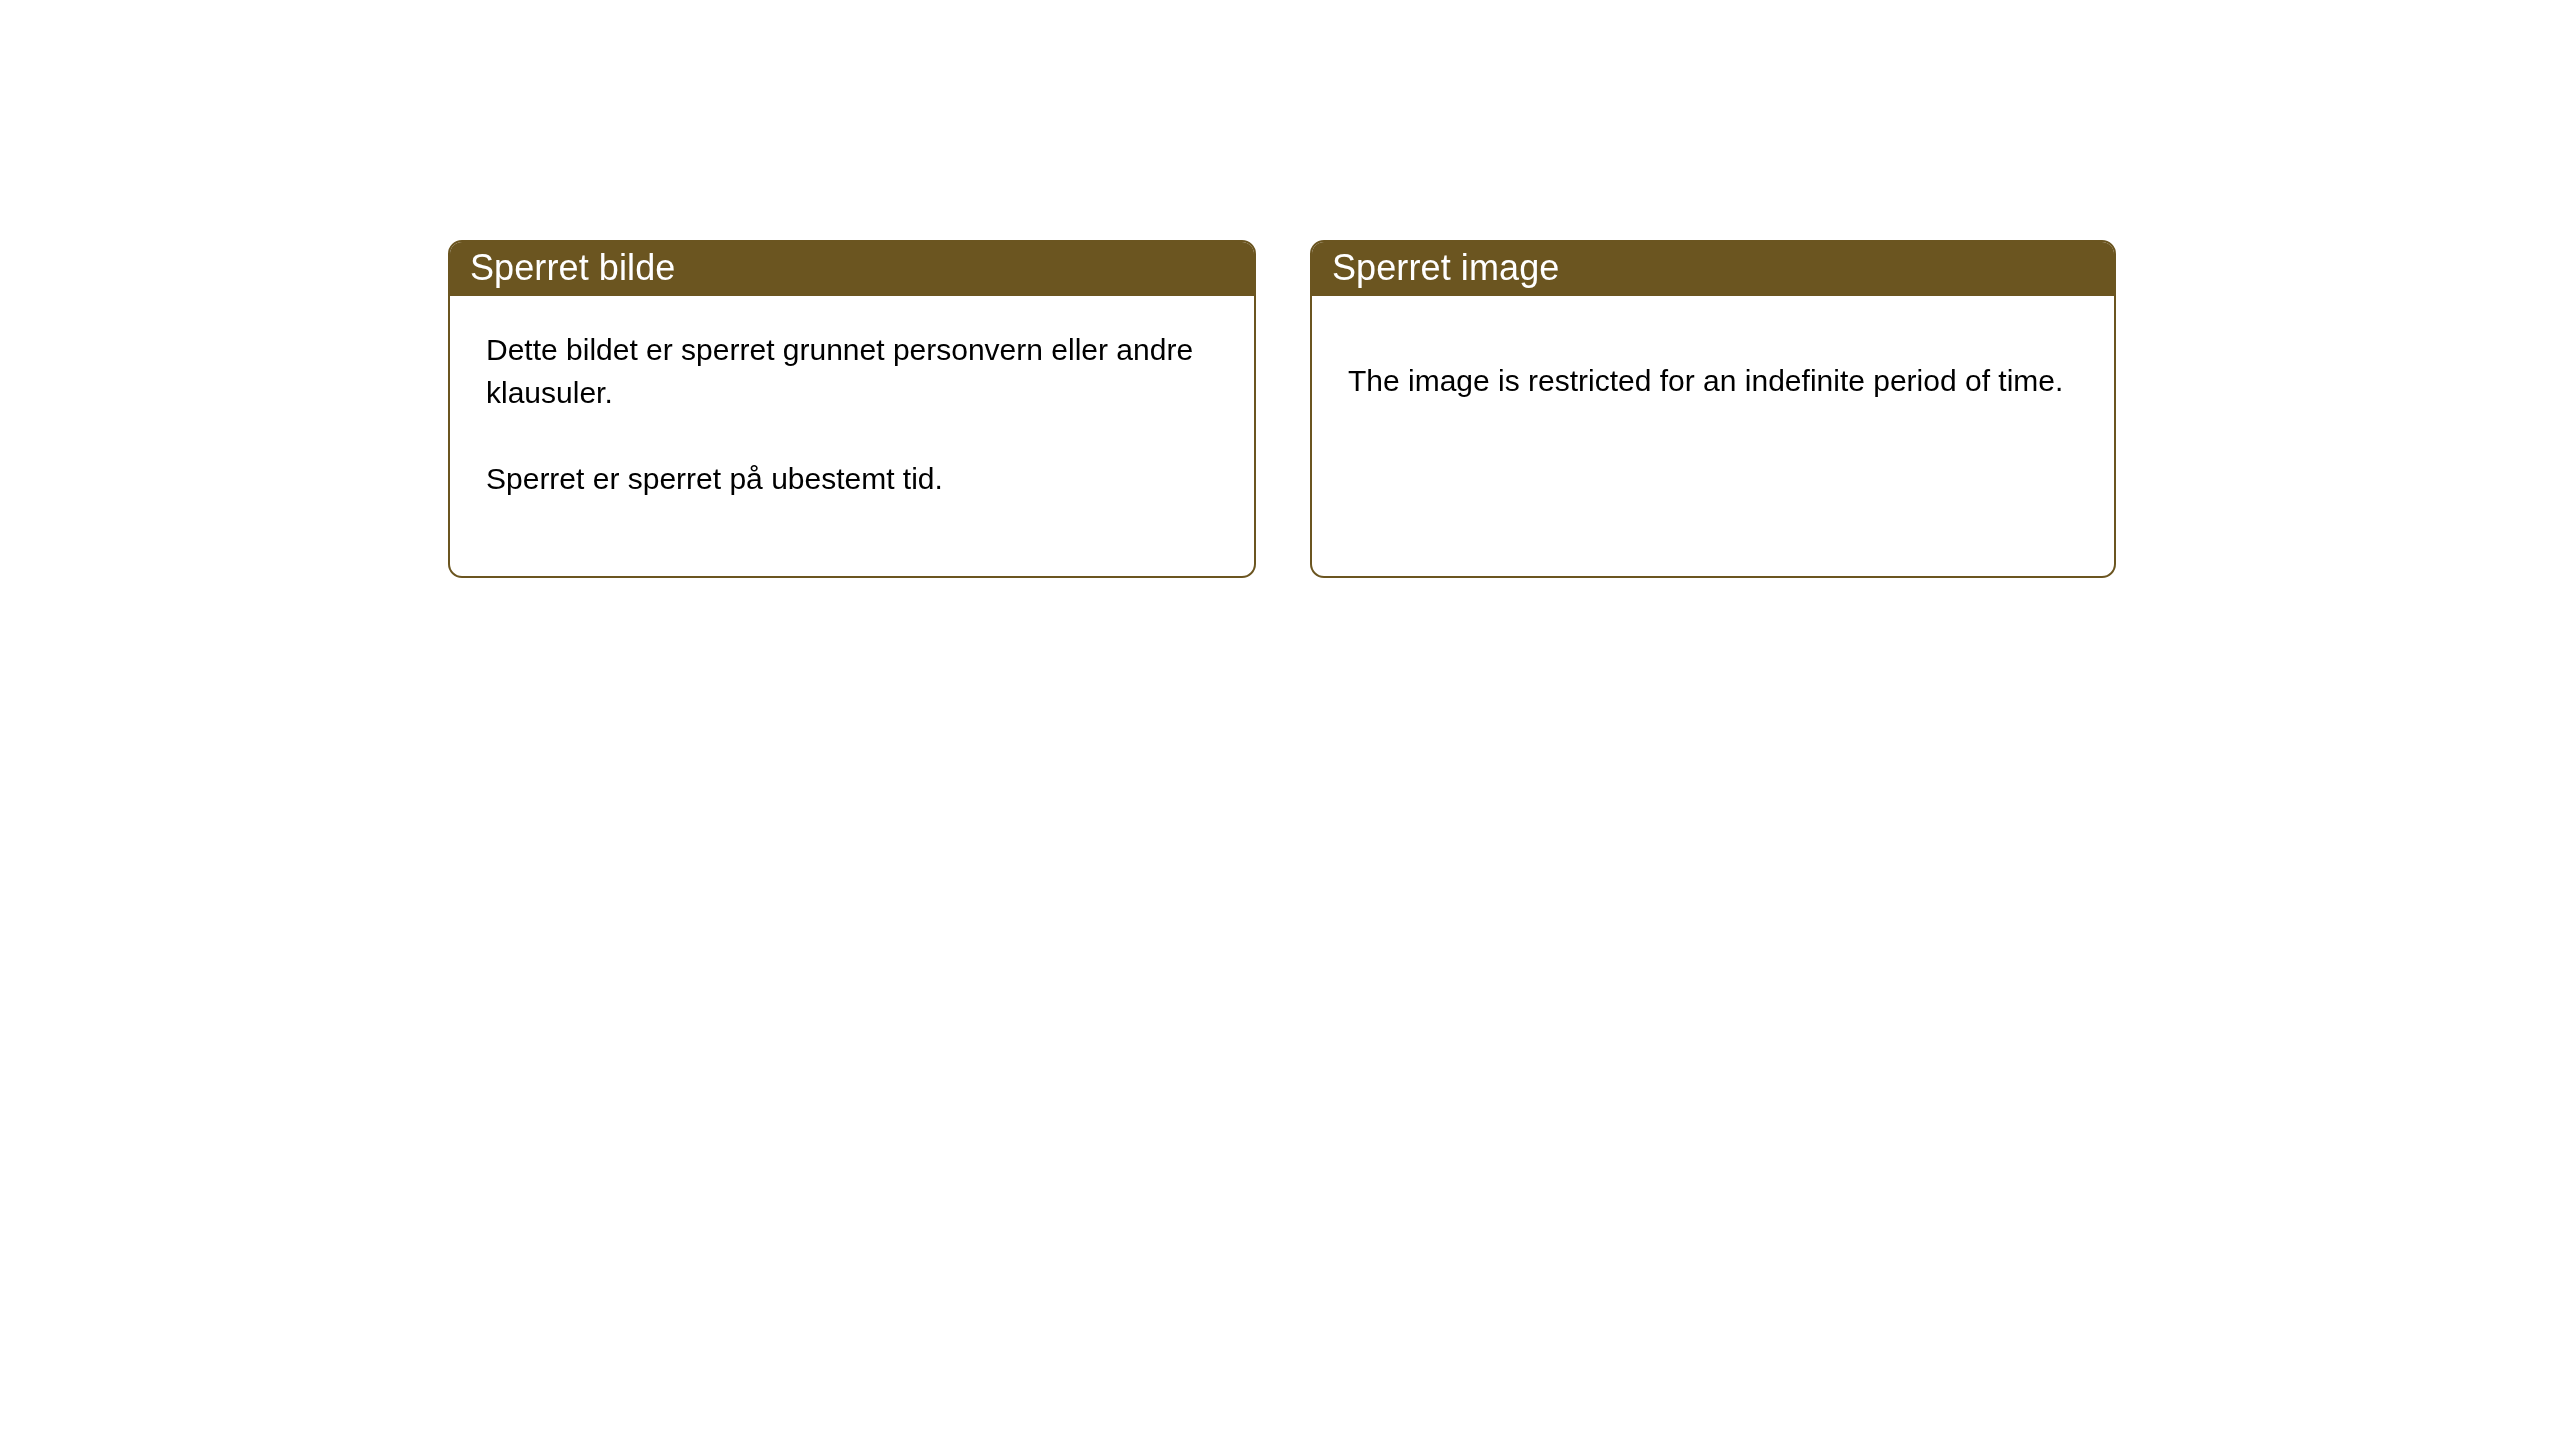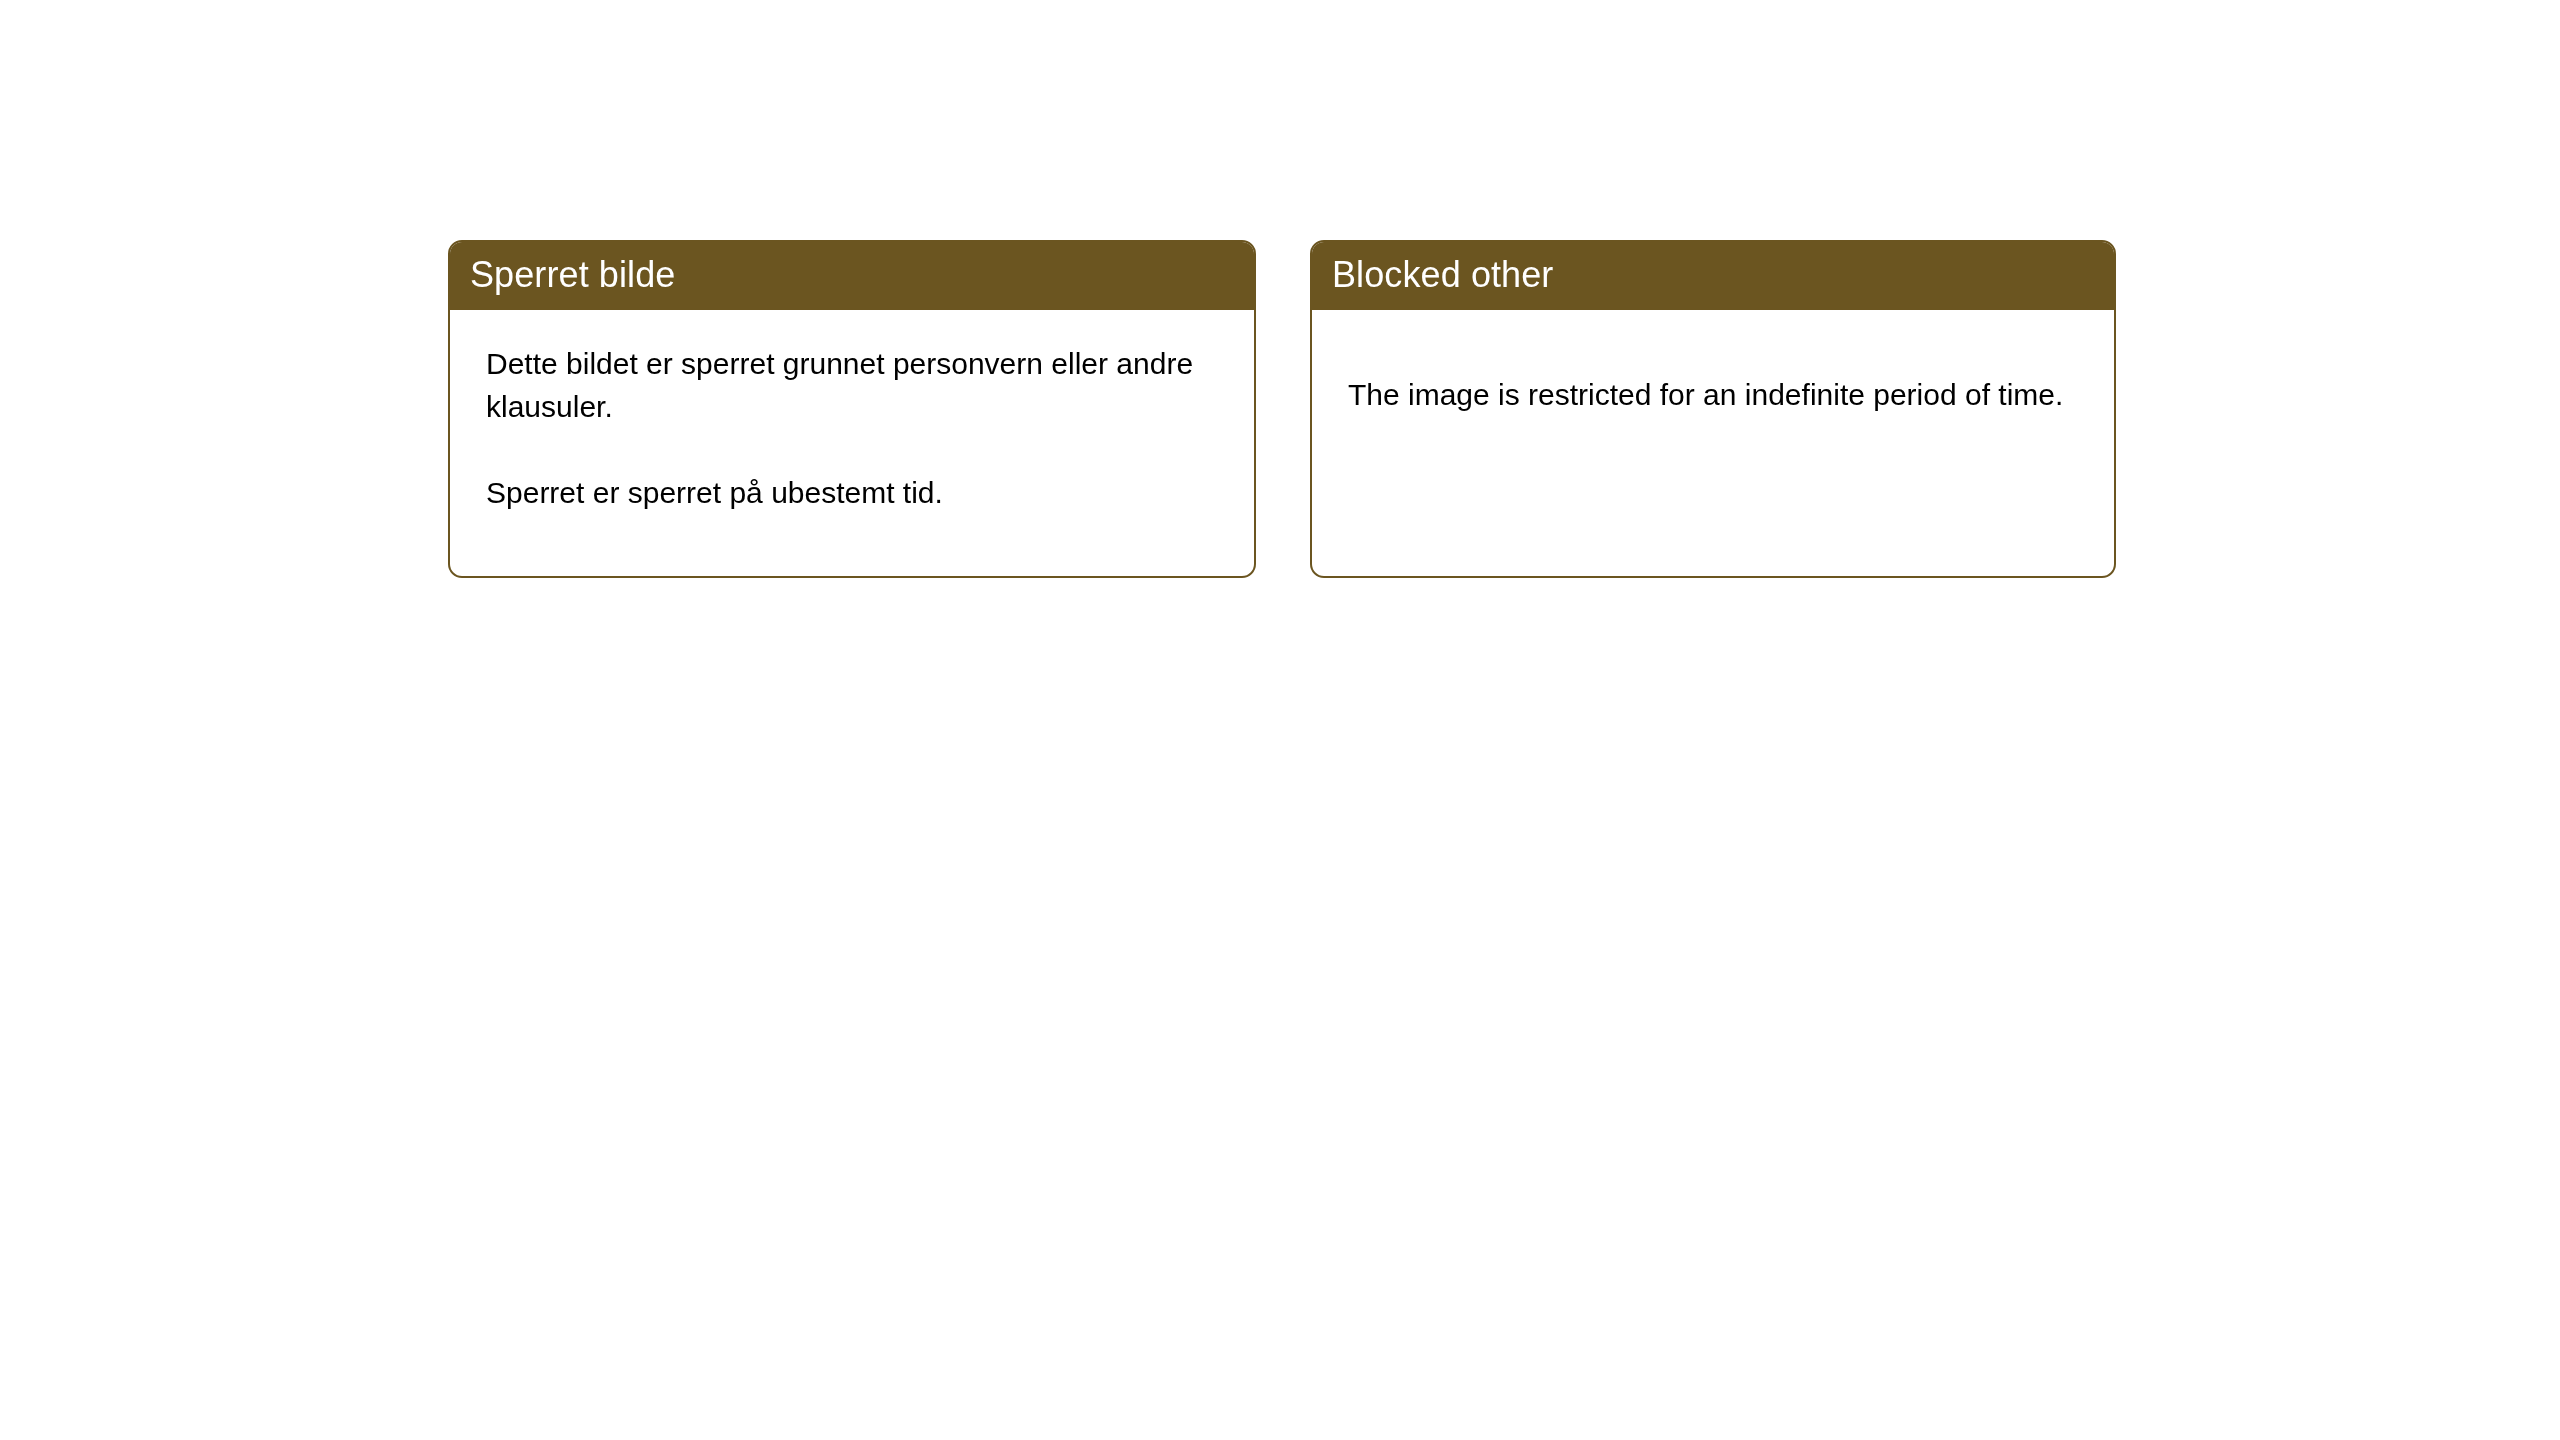--- a/index.html
+++ b/index.html
@@ -39,21 +39,21 @@
 
   .notice-card.card-en {
     left: 1310px;
     top: 240px;
     width: 806px;
     height: 338px;
   }
 
   .card-header {
     box-sizing: border-box;
-    height: 70px;
+    height: 56px;
     background: #6b5520;
     display: flex;
     align-items: center;
     padding: 0 0 0 22px;
     margin: -2px -2px 0 -2px;
     border-top-left-radius: 13px;
     border-top-right-radius: 13px;
   }
 
   .card-title {
@@ -92,20 +92,20 @@
       <h2 class="card-title">Sperret bilde</h2>
     </div>
     <div class="card-body">
       <p>Dette bildet er sperret grunnet personvern eller andre klausuler.</p>
       <p class="paragraph-gap">Sperret er sperret på ubestemt tid.</p>
     </div>
   </section>
 
   <section class="notice-card card-en">
     <div class="card-header">
-      <h2 class="card-title">Blocked other</h2>
+      <h2 class="card-title">Sperret image</h2>
     </div>
     <div class="card-body">
       <p class="paragraph-gap">The image is restricted for an indefinite period of time.</p>
     </div>
   </section>
 
 </div>
 
 </body></html>

